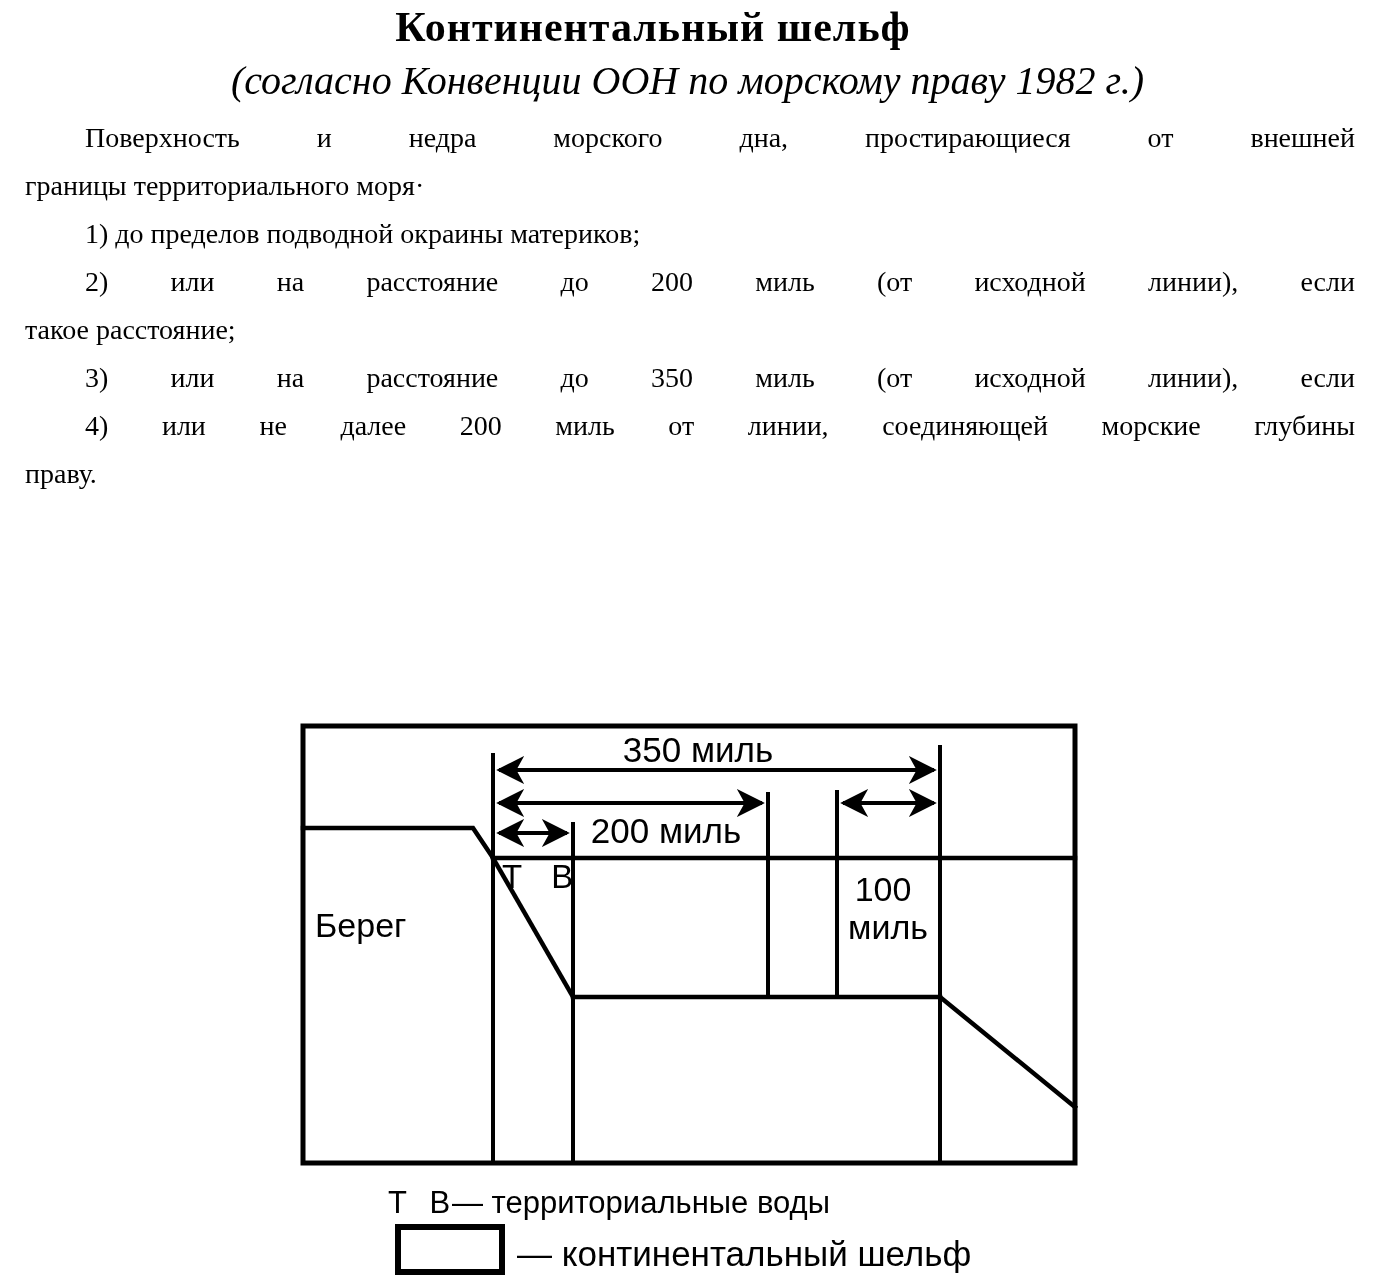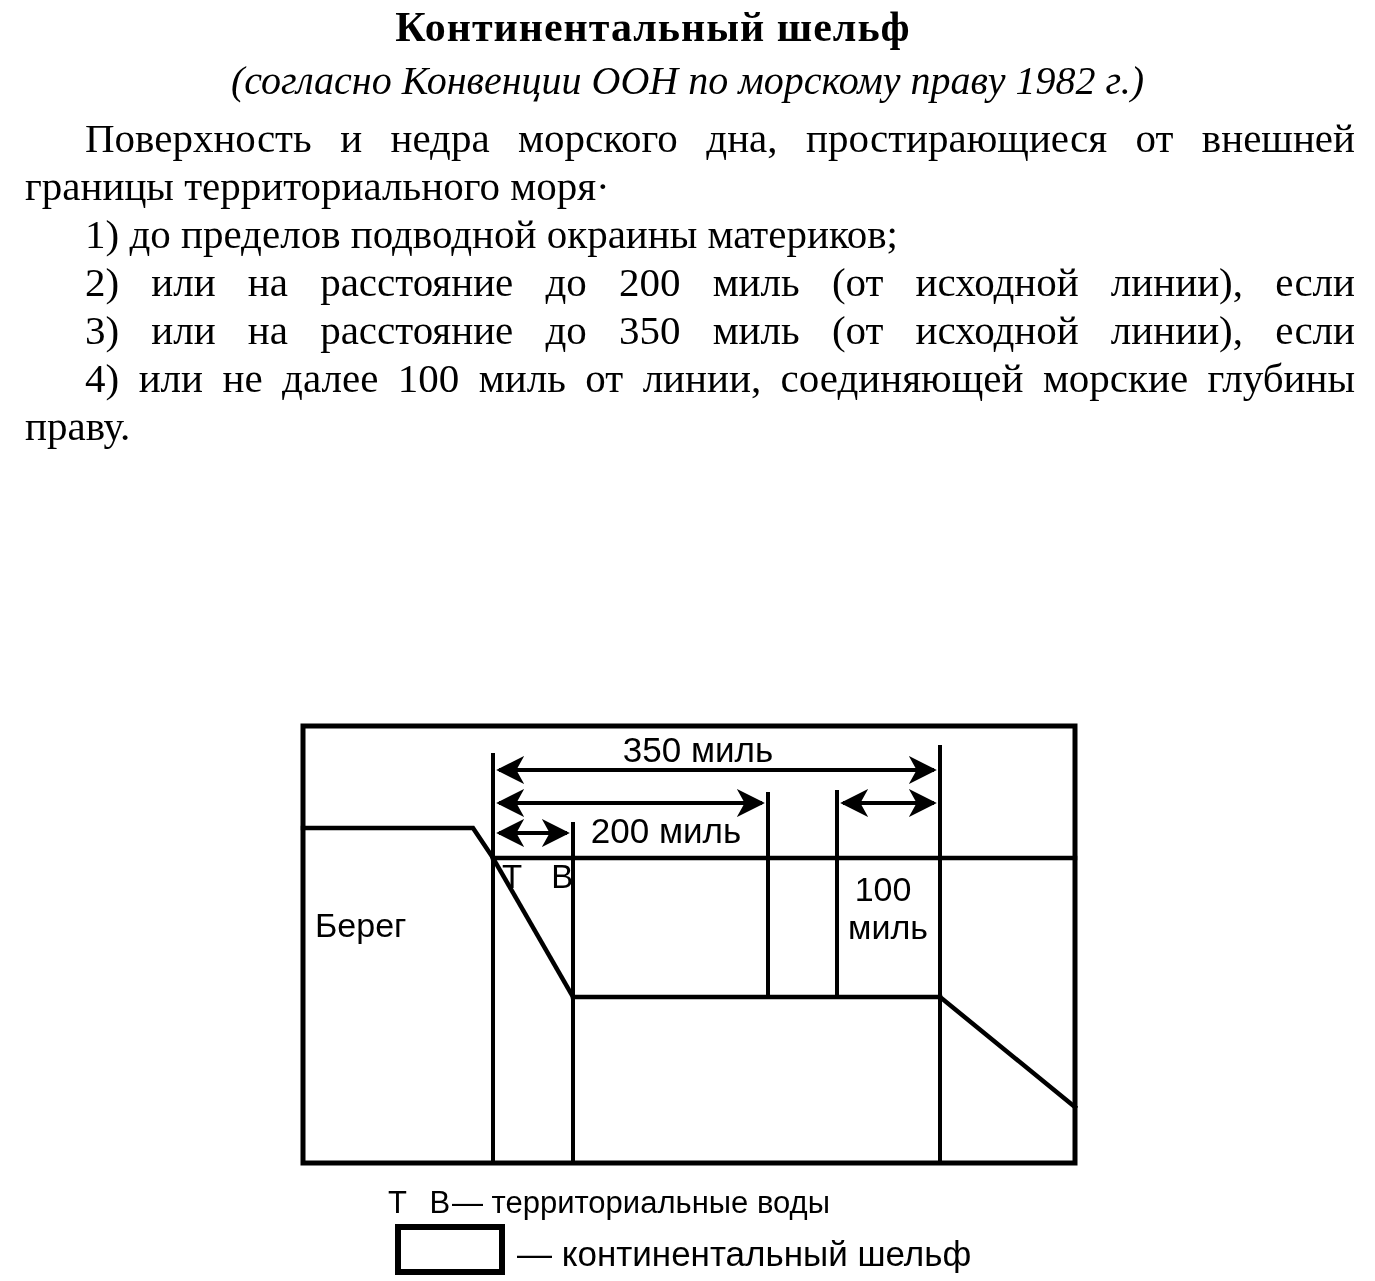--- a/index.html
+++ b/index.html
@@ -19,21 +19,21 @@
   }
   .subtitle {
     position:absolute; top:56px; left:0; width:1375px;
     text-align:center; font-size:40px; font-weight:normal; font-style:italic;
     line-height:50px; margin:0;
   }
   .bodytext {
     position:absolute; top:114px; left:25px; width:1330px;
   }
   .ln {
-    font-size:41px; line-height:48px; height:48px;
+    font-size:28px; line-height:48px; height:48px;
     text-align:justify; text-align-last:justify;
     white-space:normal;
   }
   .ln.left { text-align:left; text-align-last:left; }
   .ln.indent { text-indent:60px; }
 
   .diagram-svg { position:absolute; left:0; top:0; width:1375px; height:1281px; }
   .dlabel {
     font-family:"Liberation Sans", sans-serif;
     fill:#000000;
@@ -47,22 +47,23 @@
 <div class="page">
 
   <h1 class="title">Континентальный шельф</h1>
   <h2 class="subtitle">(согласно Конвенции ООН по морскому праву 1982 г.)</h2>
 
   <div class="bodytext">
     <div class="ln indent">Поверхность и недра морского дна, простирающиеся от внешней</div>
     <div class="ln left">границы территориального моря·</div>
     <div class="ln indent left">1) до пределов подводной окраины материков;</div>
     <div class="ln indent">2) или на расстояние до 200 миль (от исходной линии), если</div>
+    <div class="ln left">такое расстояние;</div>
     <div class="ln indent">3) или на расстояние до 350 миль (от исходной линии), если</div>
-    <div class="ln indent">4) или не далее 100 миль от линии, соединяющей морские глубины</div>
+    <div class="ln indent">4) или не далее 200 миль от линии, соединяющей морские глубины</div>
     <div class="ln left">праву.</div>
   </div>
 
   <svg class="diagram-svg" viewBox="0 0 1375 1281" aria-hidden="false">
     <defs>
       <marker id="ah" viewBox="0 0 10 10" refX="9" refY="5" markerWidth="7" markerHeight="7" orient="auto-start-reverse">
         <path d="M0 0 L10 5 L0 10 L2.8 5 Z" fill="#000000"></path>
       </marker>
     </defs>
 

